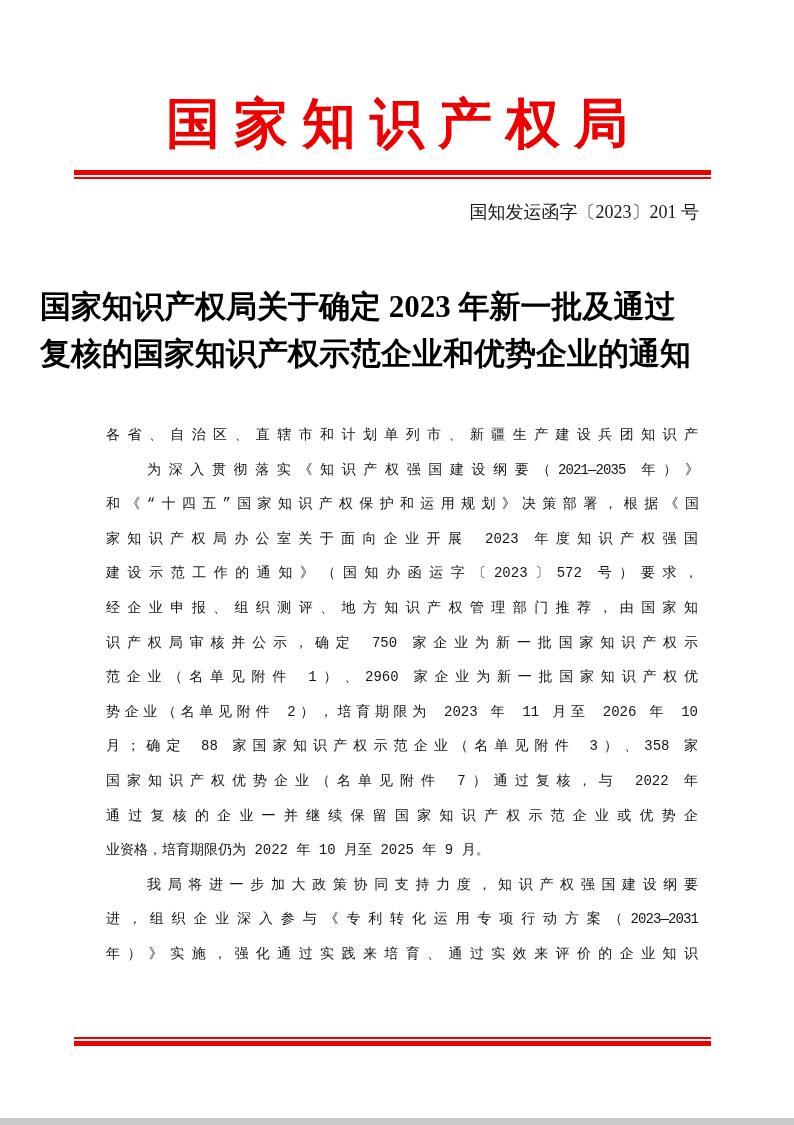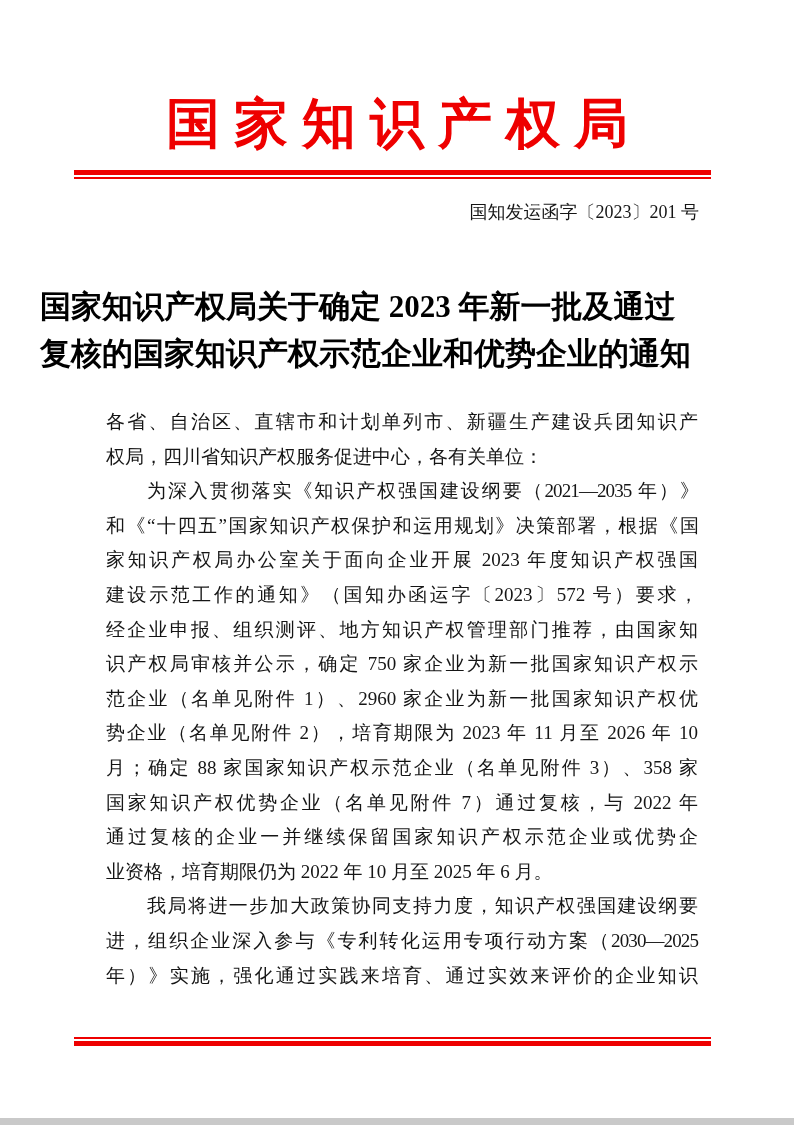--- a/index.html
+++ b/index.html
@@ -65,25 +65,26 @@
     right: 40px;
     font-size: 31px;
     line-height: 47px;
     font-weight: bold;
     color: #000000;
   }
 
   
   .body-text {
     position: absolute;
-    top: 405px;
+    top: 418px;
     left: 106px;
     width: 592px;
-    font-size: 19px;
+    font-size: 14px;
     color: var(--ink);
+    font-family: Liberation Mono, monospace;
   }
   .line {
     height: 34.6px;
     line-height: 34.6px;
     text-align: justify;
     text-align-last: left;
     overflow: visible;
   }
   .line.just { text-align-last: justify; }
   .line.indent { padding-left: 41px; }
@@ -114,35 +115,34 @@
 
   <div class="doc-number">国知发运函字〔2023〕201 号</div>
 
   <div class="notice-title">
     <span>国家知识产权局关于确定 2023 年新一批及通过</span><br>
     <span>复核的国家知识产权示范企业和优势企业的通知</span>
   </div>
 
   <div class="body-text" id="body-text">
       <div class="line just">各省、自治区、直辖市和计划单列市、新疆生产建设兵团知识产</div>
-      <div class="line">权局，四川省知识产权服务促进中心，各有关单位：</div>
       <div class="line just tight indent">为深入贯彻落实《知识产权强国建设纲要（2021—2035 年）》</div>
       <div class="line just tight">和《“十四五”国家知识产权保护和运用规划》决策部署，根据《国</div>
       <div class="line just">家知识产权局办公室关于面向企业开展 2023 年度知识产权强国</div>
       <div class="line just">建设示范工作的通知》（国知办函运字〔2023〕572 号）要求，</div>
       <div class="line just">经企业申报、组织测评、地方知识产权管理部门推荐，由国家知</div>
       <div class="line just">识产权局审核并公示，确定 750 家企业为新一批国家知识产权示</div>
       <div class="line just">范企业（名单见附件 1）、2960 家企业为新一批国家知识产权优</div>
       <div class="line just">势企业（名单见附件 2），培育期限为 2023 年 11 月至 2026 年 10</div>
       <div class="line just">月；确定 88 家国家知识产权示范企业（名单见附件 3）、358 家</div>
       <div class="line just">国家知识产权优势企业（名单见附件 7）通过复核，与 2022 年</div>
       <div class="line just">通过复核的企业一并继续保留国家知识产权示范企业或优势企</div>
-      <div class="line">业资格，培育期限仍为 2022 年 10 月至 2025 年 6 月。</div>
+      <div class="line">业资格，培育期限仍为 2022 年 10 月至 2025 年 9 月。</div>
       <div class="line just indent">我局将进一步加大政策协同支持力度，知识产权强国建设纲要</div>
-      <div class="line just tight">进，组织企业深入参与《专利转化运用专项行动方案（2030—2025</div>
+      <div class="line just tight">进，组织企业深入参与《专利转化运用专项行动方案（2023—2031</div>
       <div class="line just">年）》实施，强化通过实践来培育、通过实效来评价的企业知识</div>
     </div>
 
   <div class="rule rule-bottom">
     <div class="thin"></div>
     <div class="gap"></div>
     <div class="thick"></div>
   </div>
 
   <div class="scan-edge"></div>

